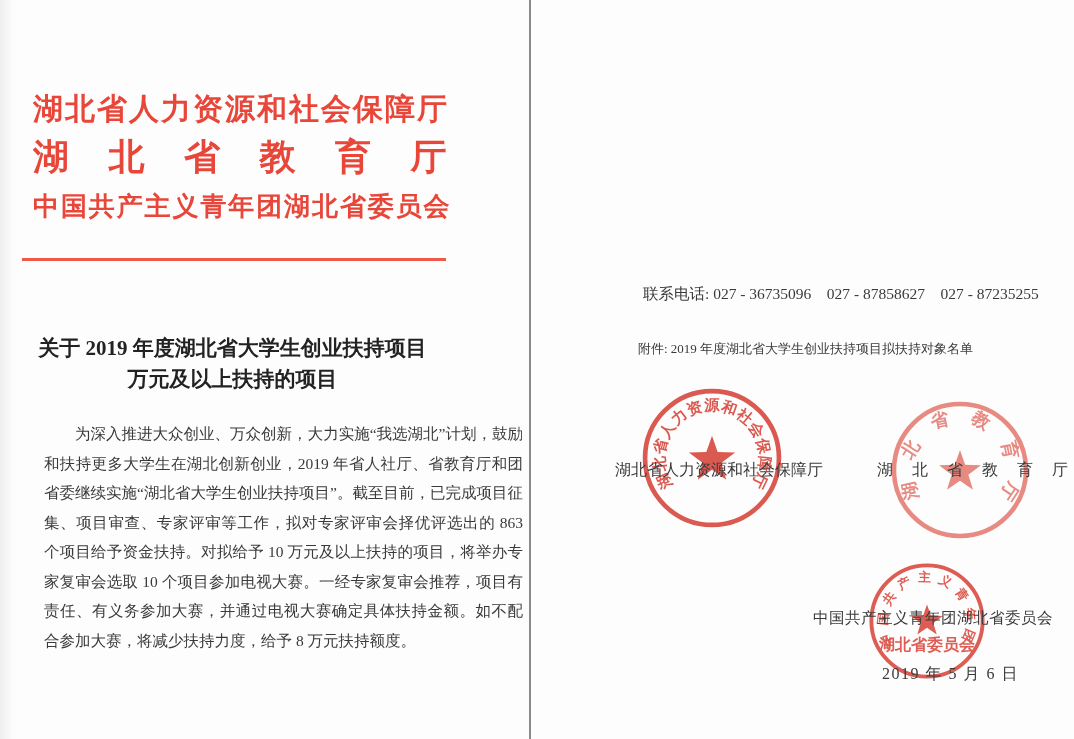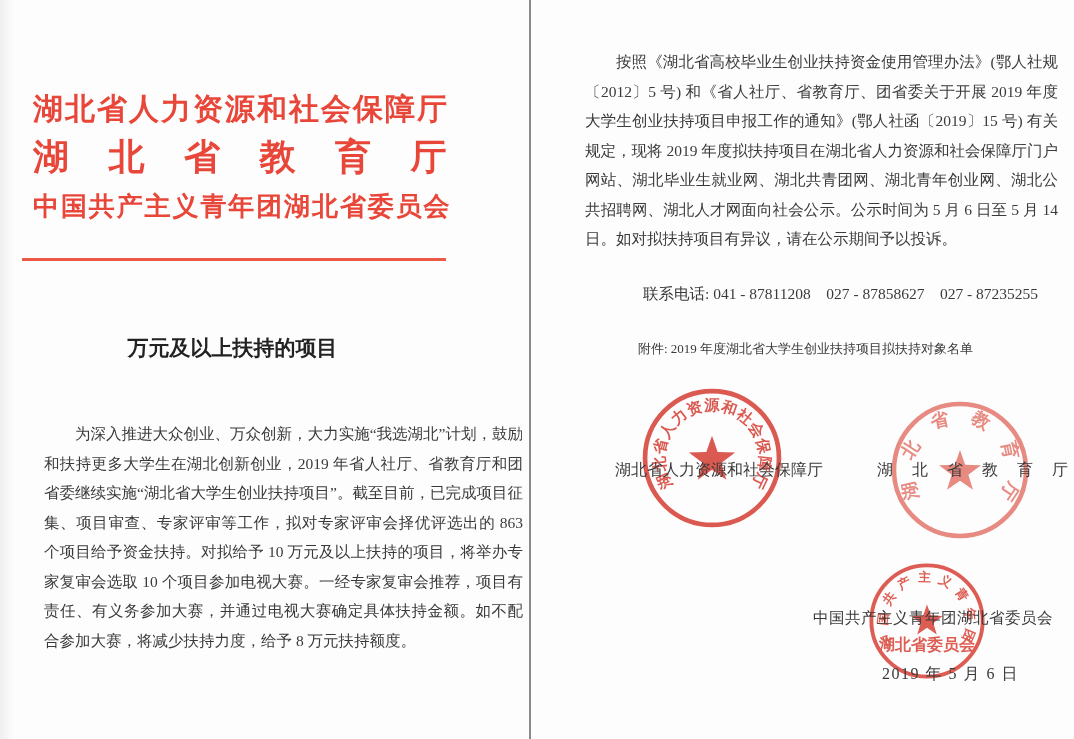--- a/index.html
+++ b/index.html
@@ -64,32 +64,32 @@
 
   <div class="page page-left">
     <div class="letterhead">
       <div class="lh-line lh1">湖北省人力资源和社会保障厅</div>
       <div class="lh-line lh2">湖北省教育厅</div>
       <div class="lh-line lh3">中国共产主义青年团湖北省委员会</div>
     </div>
     <div class="red-rule"></div>
 
     <div class="doc-title">
+      <div>关于 2019 年度湖北省大学生创业扶持项目</div>
       <div>万元及以上扶持的项目</div>
     </div>
 
     <p class="body-text body-left">为深入推进大众创业、万众创新，大力实施“我选湖北”计划，鼓励和扶持更多大学生在湖北创新创业，2019 年省人社厅、省教育厅和团省委继续实施“湖北省大学生创业扶持项目”。截至目前，已完成项目征集、项目审查、专家评审等工作，拟对专家评审会择优评选出的 863 个项目给予资金扶持。对拟给予 10 万元及以上扶持的项目，将举办专家复审会选取 10 个项目参加电视大赛。一经专家复审会推荐，项目有责任、有义务参加大赛，并通过电视大赛确定具体扶持金额。如不配合参加大赛，将减少扶持力度，给予 8 万元扶持额度。</p>
   </div>
 
   <div class="divider"></div>
 
   <div class="page page-right">
-    <p class="body-text body-right">按照《湖北省高校毕业生创业扶持资金使用管理办法》(鄂人社规〔2012〕5 号) 和《省人社厅、省教育厅、团省委关于开展 2019 年度大学生创业扶持项目申报工作的通知》(鄂人社函〔2019〕15 号) 有关规定，现将 2019 年度拟扶持项目在湖北省人力资源和社会保障厅门户网站、湖北毕业生就业网、湖北共青团网、湖北青年创业网、湖北公共招聘网、湖北人才网面向社会公示。公示时间为 5 月 6 日至 5 月 14 日。如对拟扶持项目有异议，请在公示期间予以投诉。</p>
 
-    <div class="contact">联系电话: 041 - 87811208　027 - 87858627　027 - 87235255</div>
+    <div class="contact">联系电话: 027 - 36735096　027 - 87858627　027 - 87235255</div>
     <div class="attachment">附件: 2019 年度湖北省大学生创业扶持项目拟扶持对象名单</div>
 
     <div class="seal seal-hrss">
       <svg width="142" height="142" viewBox="0 0 140 140">
         <defs>
             <path id="arcA" d="M31.5,97 A47,47 0 1 1 108.5,97"></path>
           </defs>
         <circle class="ring" cx="70" cy="70" r="66"></circle>
         <polygon class="star" transform="translate(70,72)" points="0,-24 5.6,-7.8 22.8,-7.4 9.1,3 14.1,19.4 0,9.6 -14.1,19.4 -9.1,3 -22.8,-7.4 -5.6,-7.8"></polygon>
         <text class="arc-hrss"><textPath href="#arcA">湖北省人力资源和社会保障厅</textPath></text>

